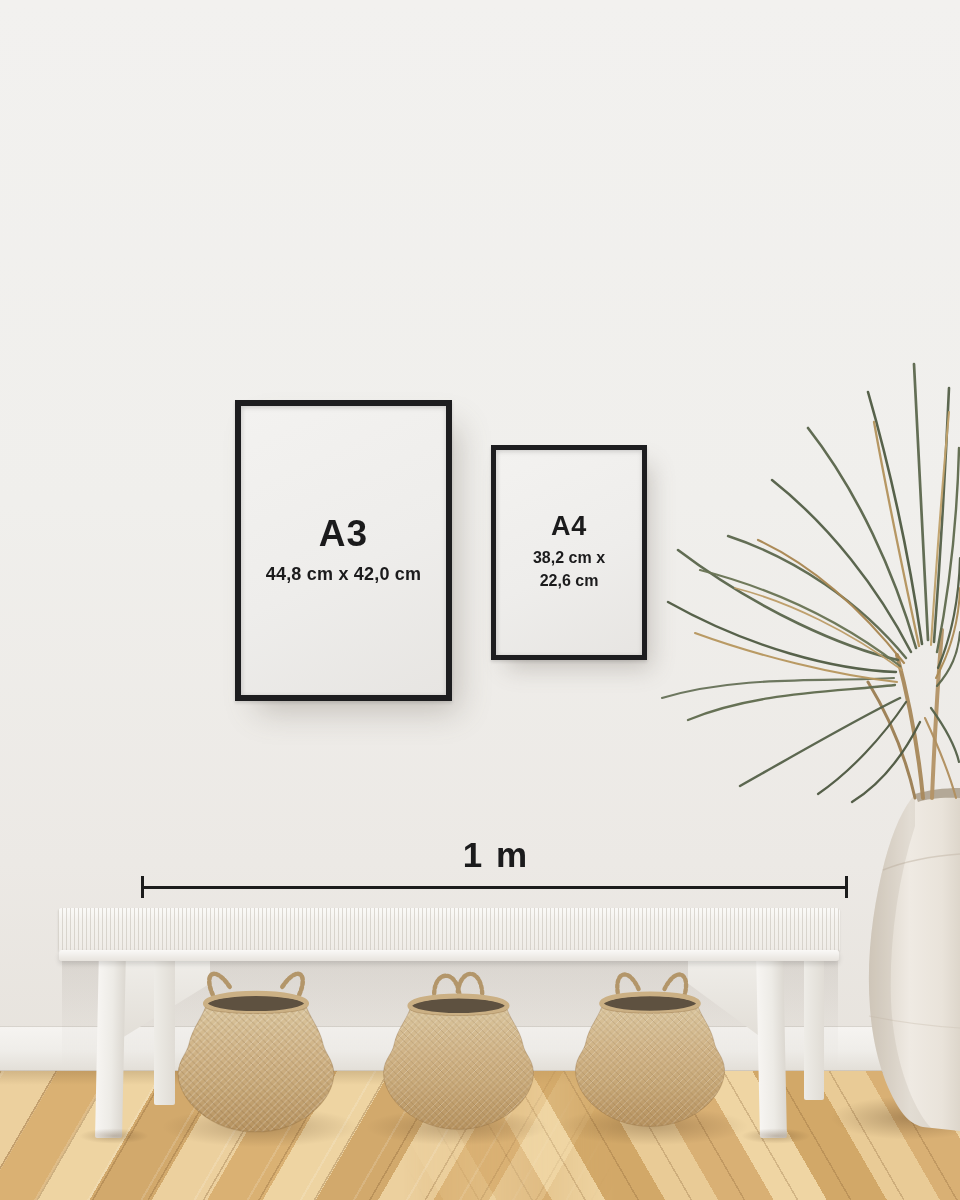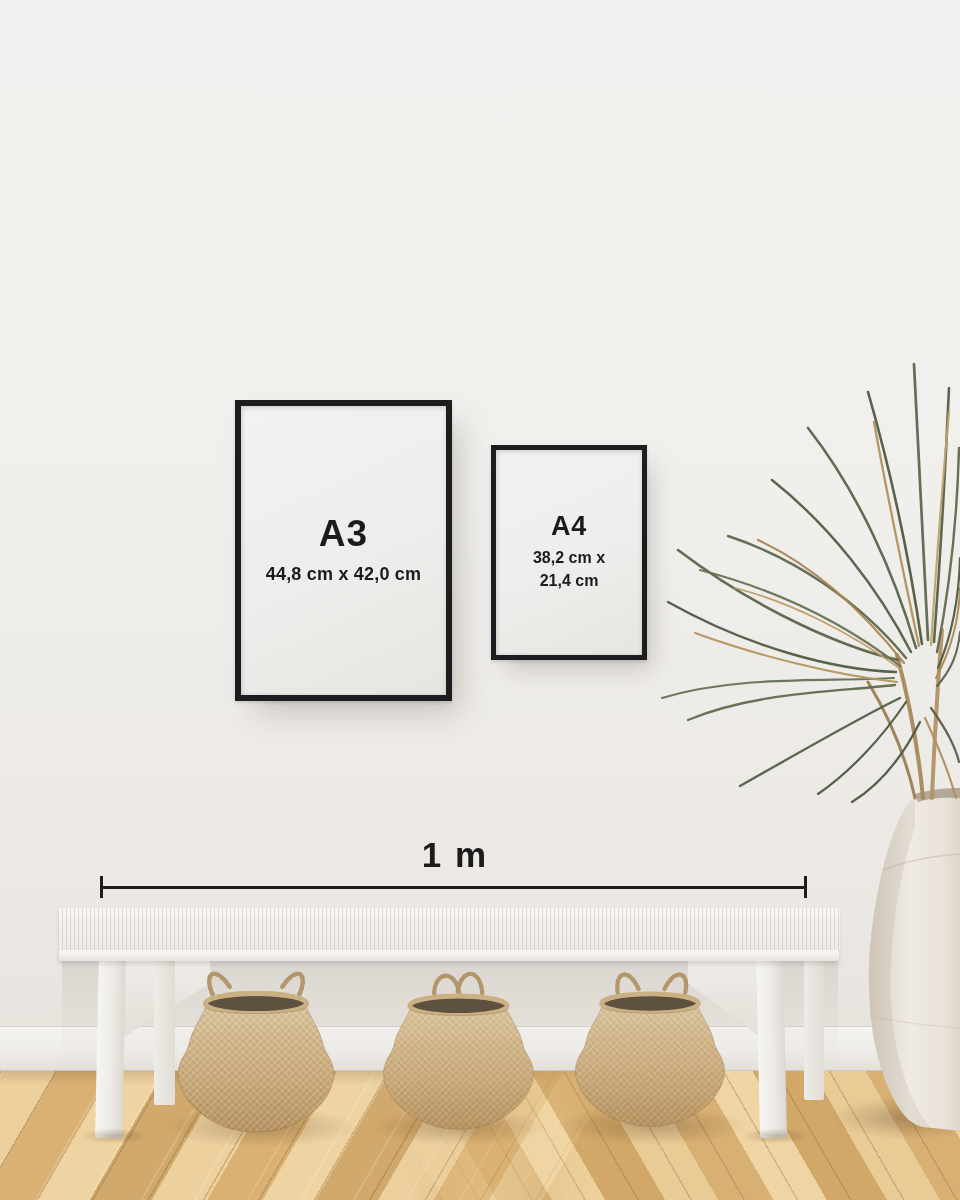--- a/index.html
+++ b/index.html
@@ -53,21 +53,21 @@
   .poster.a3{left:235px;top:400px;width:217px;height:301px;}
   .poster.a3 .paper{inset:6px;gap:11px;}
   .poster.a3 .p-label{font-size:37px;font-weight:800;letter-spacing:1px;line-height:1;}
   .poster.a3 .p-size{font-size:18px;font-weight:700;letter-spacing:.2px;line-height:1.3;}
   .poster.a4{left:491px;top:445px;width:156px;height:215px;
     box-shadow:0 2px 3px rgba(0,0,0,0.12),10px 14px 22px -6px rgba(110,100,88,0.30);}
   .poster.a4 .paper{inset:5px;gap:7px;}
   .poster.a4 .p-label{font-size:27px;font-weight:800;letter-spacing:.8px;line-height:1;}
   .poster.a4 .p-size{font-size:16px;font-weight:700;line-height:1.4;}
   
-  .scale-bar{position:absolute;inset:0;z-index:11;pointer-events:none;}
+  .scale-bar{position:absolute;inset:0;z-index:11;pointer-events:none;margin-left:41px;}
   .sb-line{position:absolute;left:102px;top:886px;width:705px;height:3px;background:var(--scale-line,#1c1c1c);}
   .sb-tick{position:absolute;top:876px;width:3px;height:22px;background:var(--scale-line,#1c1c1c);}
   .sb-tick.left{left:100px;}
   .sb-tick.right{left:804px;}
   .sb-label{
     position:absolute;left:395px;top:835px;width:120px;text-align:center;
     font-size:35px;font-weight:700;letter-spacing:2px;color:var(--text-dark,#161616);
   }
   
   .underbench-shadow{
@@ -149,21 +149,21 @@
     <div class="paper">
       <div class="p-label">A3</div>
       <div class="p-size">44,8 cm x 42,0 cm</div>
     </div>
   </div>
   <div class="poster a4">
     <div class="paper">
       <div class="p-label">A4</div>
       <div class="p-size">
         <div>38,2 cm x</div>
-        <div>21,4 cm</div>
+        <div>22,6 cm</div>
       </div>
     </div>
   </div>
 
   <div class="scale-bar">
     <div class="sb-label">1 m</div>
     <div class="sb-line"></div>
     <div class="sb-tick left"></div>
     <div class="sb-tick right"></div>
   </div>

